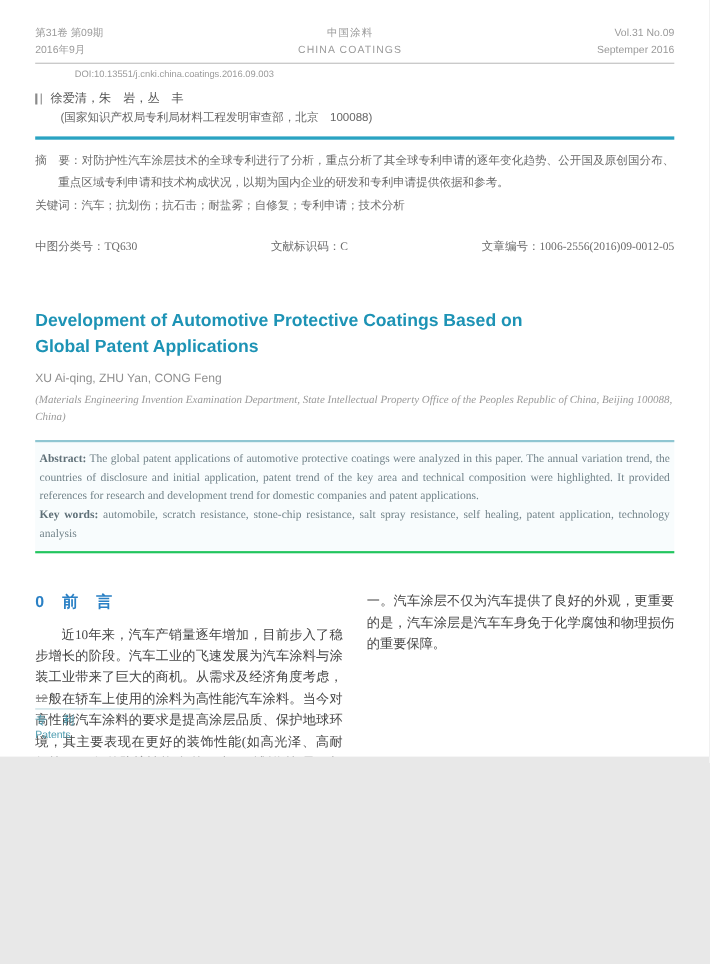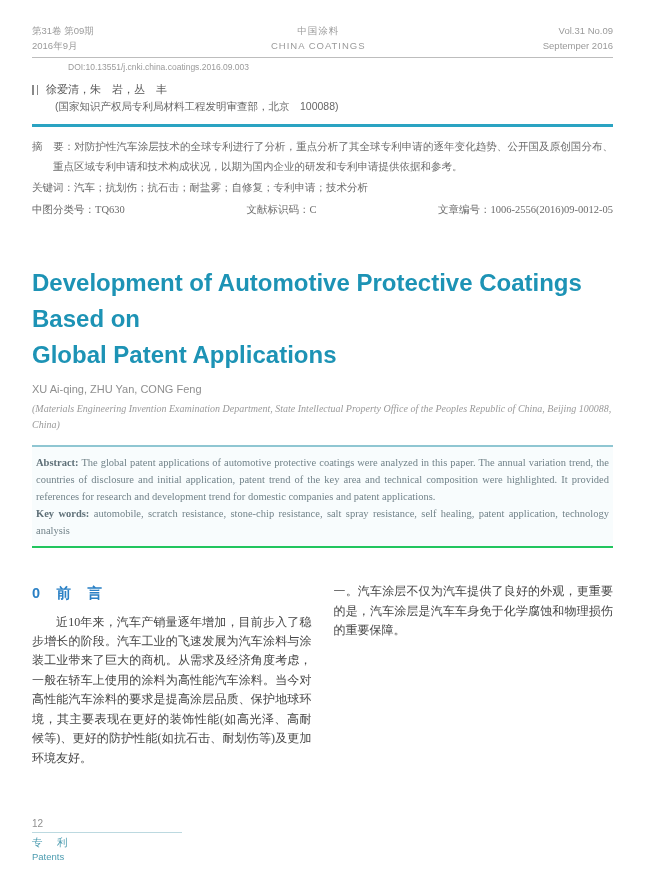--- a/index.html
+++ b/index.html
@@ -1,18 +1,18 @@
 <!DOCTYPE html>
 <html><head>
 <meta charset="utf-8">
 <style>
   html,body{margin:0;padding:0;background:#e8e8e8;}
   .page{
     position:relative;
-    width:645px;height:876px;
+    width:645px;height:688px;
     margin:0 auto;
     background:#ffffff;
     box-sizing:border-box;
     padding:24px 32px 0 32px;
     overflow:hidden;
     font-family:"Liberation Sans", sans-serif;
   }
   
   .jheader{
     display:flex;justify-content:space-between;align-items:flex-start;
@@ -34,26 +34,26 @@
   .author-mark i{display:block;width:1.5px;height:10px;background:#8a8a8a;}
   .affil-cn{margin-top:3px;margin-left:23px;color:#666;font-size:10.5px;}
   .rule-teal{margin-top:10px;height:3px;background:#2aa3c2;}
   
   .abs-cn{
     margin-top:10px;color:#6b6b6b;font-size:10.5px;line-height:1.85;
     font-family:"Liberation Serif","DejaVu Serif",serif;
   }
   .abs-cn .hang{padding-left:2em;text-indent:-2em;text-align:justify;margin:0;}
   .abs-cn .kw{margin:2px 0 0 0;}
-  .meta-row{display:flex;justify-content:space-between;margin-top:2px;}
+  .meta-row{display:flex;justify-content:space-between;margin-top:17px;}
   .meta-row span{white-space:nowrap;}
   
   .title-en{
     margin-top:46px;width:570px;
-    color:#1d93b5;font-weight:bold;font-size:24px;line-height:1.5;
+    color:#1d93b5;font-weight:bold;font-size:16px;line-height:1.5;
   }
   .authors-en{margin-top:10px;color:#8f8f8f;font-size:11px;}
   .affil-en{
     margin-top:6px;color:#9a9a9a;font-size:10px;line-height:1.6;font-style:italic;
     font-family:"Liberation Serif","DejaVu Serif",serif;
   }
   .abs-en{
     margin-top:12px;
     border-top:2px solid #8fc6d2;border-bottom:2px solid #22c55e;
     background:#f8fcfd;

